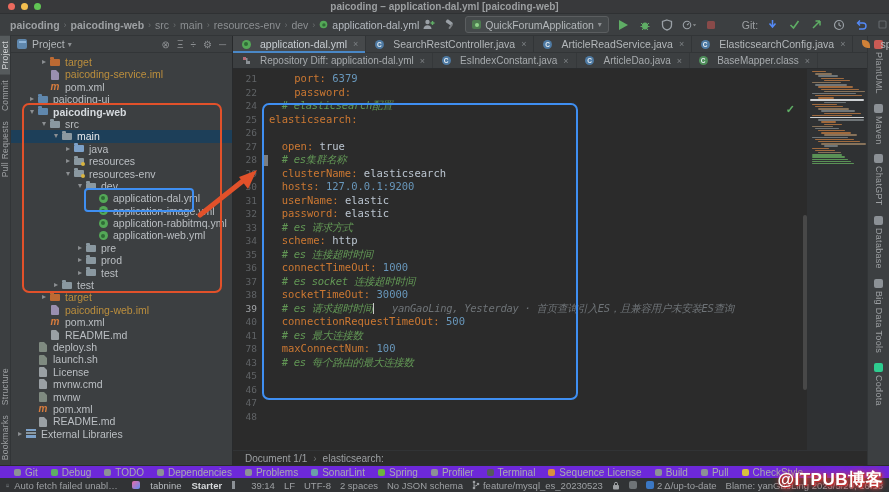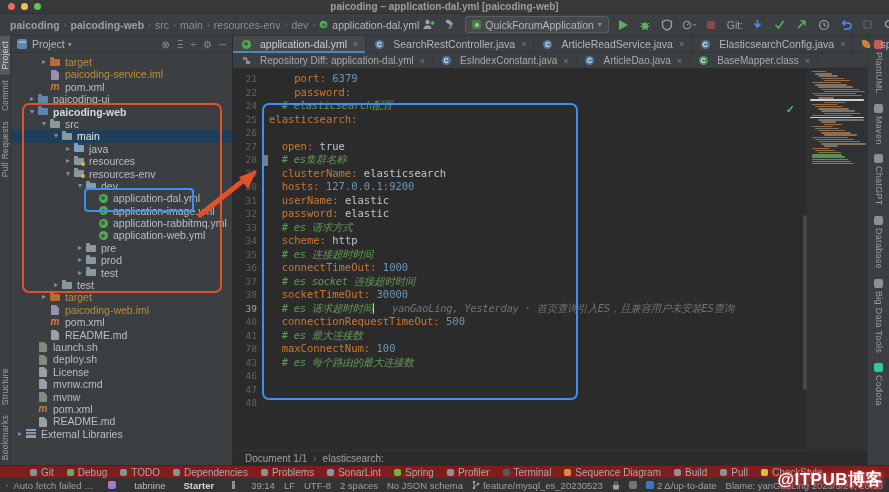--- a/index.html
+++ b/index.html
@@ -19,21 +19,21 @@
   .crumb { padding:0 2px; font-weight:bold; }
   .crumb.dim { font-weight:normal; color:#8c8f92; }
   .crumb-sep { color:#6b6e70; padding:0 2px; font-size:9px; }
   .crumb-file { color:#b5bac0; display:flex; align-items:center; font-weight:normal;}
   .tb-right { display:flex; align-items:center; gap:7px; }
   .tbi { width:15px; height:15px; display:flex; align-items:center; justify-content:center; font-size:11px; color:#9aa0a6; }
   .runchip { display:flex; align-items:center; gap:4px; background:#45494b; border:1px solid #5b5e60; border-radius:3px; height:17px; padding:0 6px; font-size:10.5px; color:#b3b7ba; }
   .runchip .boot { width:9px; height:9px; border-radius:2px; background:#4d7a50; position:relative; }
   .runchip .boot::after{content:""; position:absolute; inset:2.5px; border-radius:50%; background:#8fd18a;}
   .caret-down { font-size:8px; color:#8c8f92; }
-  .git-label { font-size:10.5px; color:#9da0a3; margin-left:1px;}
+  .git-label { font-size:10.5px; color:#9da0a3; margin-left:16px;}
 
   
   .main { display:flex; height:429px; }
   .lstripe { width:11px; background:#3c3f41; border-right:1px solid #323537; display:flex; flex-direction:column; align-items:center; font-size:8.5px; color:#9da0a3; }
   .vlabel { writing-mode:vertical-rl; transform:rotate(180deg); padding:5px 0; letter-spacing:.3px; white-space:nowrap;}
   .vlabel.active { background:#565b5d; color:#d2d5d7; }
   .lstripe .spacer { flex:1; }
   .rstripe { width:22px; background:#3c3f41; border-left:1px solid #323537; display:flex; flex-direction:column; align-items:center; font-size:9px; color:#9da0a3; padding-top:4px;}
   .rstripe .item { display:flex; flex-direction:column; align-items:center; margin-bottom:10px; }
   .rstripe .ricon { width:9px; height:9px; border-radius:2px; margin-bottom:3px; }
@@ -100,29 +100,29 @@
   .caret-bar { display:inline-block; width:1px; height:11px; background:#c8c8c8; vertical-align:-2px;}
   .gutter-mark { position:absolute; left:30px; top:86px; width:5px; height:11px; background:#8f9398; opacity:.8;}
   .inspect-ok { position:absolute; right:72px; top:34px; color:#5fad65; font-size:11px; font-weight:bold;}
   .minimap { position:absolute; right:0; top:0; width:60px; bottom:0; background:#2f3133; padding:2px 3px; }
   .mm-row { height:1.4px; margin-bottom:0.8px; border-radius:1px; }
   .scroll-thumb { position:absolute; right:60px; top:146px; width:4px; height:175px; background:rgba(255,255,255,.14); border-radius:2px;}
   .ed-breadcrumb { height:15px; background:#2b2b2b; border-top:1px solid #313335; display:flex; align-items:center; padding-left:12px; font-size:10px; color:#9da0a3; gap:6px;}
   .ed-breadcrumb .sep { color:#6b6e70; }
 
   
-  .bottombar { height:13px; background:#7f1d1d; border-top:1px solid #2a2c2e; display:flex; align-items:center; gap:13px; padding-left:30px; font-size:10px; color:#a7abae;}
+  .bottombar { height:13px; background:#6d28d9; border-top:1px solid #2a2c2e; display:flex; align-items:center; gap:13px; padding-left:14px; font-size:10px; color:#a7abae;}
   .bb-item { display:flex; align-items:center; gap:4px; white-space:nowrap;}
   .bic { width:7px; height:7px; border-radius:2px; flex:none;}
   .statusbar { height:14px; background:#313335; display:flex; align-items:center; font-size:9.5px; color:#9da0a3; padding:0 6px; gap:10px;}
   .sb-left { display:flex; align-items:center; gap:5px; min-width:0; flex:1;}
   .sb-msg { white-space:nowrap; overflow:hidden; text-overflow:ellipsis; }
   .sb-right { display:flex; align-items:center; gap:9px; white-space:nowrap;}
   .sic { width:8px; height:8px; border-radius:2px; flex:none;}
-  .tabnine { display:flex; align-items:center; gap:18px; color:#b9bdc0;}
+  .tabnine { display:flex; align-items:center; gap:10px; color:#b9bdc0;}
   .tabnine b { color:#d6d9db; }
   .hex { width:8px; height:8px; border-radius:2px; background:linear-gradient(135deg,#e96aa8,#5f8df0);}
   .grid-ic { width:10px; height:8px; background:linear-gradient(90deg,#8c9196 0 3px,#313335 3px 3.8px) ; }
   .chgchip { display:flex; align-items:center; gap:3px;}
   .chgchip .sq { width:8px; height:8px; border-radius:2px; background:#3b78c4;}
 
   
   .ann { position:absolute; pointer-events:none; }
   .orange-box { left:22px; top:103px; width:200px; height:190px; border:2.5px solid #e2512a; border-radius:7px; }
   .blue-box-tree { left:84px; top:188px; width:110px; height:24px; border:2px solid #3f8ff2; border-radius:4px; }
@@ -431,28 +431,28 @@
             <span class="tic">
               <span class="page"></span>
             </span>
             <span class="lbl ">README.md</span>
           </div>
           <div class="trow" style="padding-left: 16px;">
             <span class="arrow"></span>
             <span class="tic">
               <span class="page sh"></span>
             </span>
+            <span class="lbl ">deploy.sh</span>
+          </div>
+          <div class="trow" style="padding-left: 16px;">
+            <span class="arrow"></span>
+            <span class="tic">
+              <span class="page sh"></span>
+            </span>
             <span class="lbl ">launch.sh</span>
-          </div>
-          <div class="trow" style="padding-left: 16px;">
-            <span class="arrow"></span>
-            <span class="tic">
-              <span class="page sh"></span>
-            </span>
-            <span class="lbl ">deploy.sh</span>
           </div>
           <div class="trow" style="padding-left: 16px;">
             <span class="arrow"></span>
             <span class="tic">
               <span class="page"></span>
             </span>
             <span class="lbl ">License</span>
           </div>
           <div class="trow" style="padding-left: 16px;">
             <span class="arrow"></span>
@@ -576,20 +576,21 @@
             <div class="cl"><span class="gut">34</span><span class="txt"><span class="sg-p">  </span><span class="sg-k">scheme:</span><span class="sg-p"> </span><span class="sg-val">http</span></span></div>
             <div class="cl"><span class="gut">35</span><span class="txt"><span class="sg-p">  </span><span class="sg-c"># es 连接超时时间</span></span></div>
             <div class="cl"><span class="gut">36</span><span class="txt"><span class="sg-p">  </span><span class="sg-k">connectTimeOut:</span><span class="sg-p"> </span><span class="sg-num">1000</span></span></div>
             <div class="cl"><span class="gut">37</span><span class="txt"><span class="sg-p">  </span><span class="sg-c"># es socket 连接超时时间</span></span></div>
             <div class="cl"><span class="gut">38</span><span class="txt"><span class="sg-p">  </span><span class="sg-k">socketTimeOut:</span><span class="sg-p"> </span><span class="sg-num">30000</span></span></div>
             <div class="cl"><span class="gut cur">39</span><span class="txt"><span class="sg-p">  </span><span class="sg-c"># es 请求超时时间</span><span class="caret-bar"></span><span class="sg-blame">   yanGaoLing, Yesterday · 首页查询引入ES，且兼容用户未安装ES查询</span></span></div>
             <div class="cl"><span class="gut">40</span><span class="txt"><span class="sg-p">  </span><span class="sg-k">connectionRequestTimeOut:</span><span class="sg-p"> </span><span class="sg-num">500</span></span></div>
             <div class="cl"><span class="gut">41</span><span class="txt"><span class="sg-p">  </span><span class="sg-c"># es 最大连接数</span></span></div>
             <div class="cl"><span class="gut">78</span><span class="txt"><span class="sg-p">  </span><span class="sg-k">maxConnectNum:</span><span class="sg-p"> </span><span class="sg-num">100</span></span></div>
             <div class="cl"><span class="gut">43</span><span class="txt"><span class="sg-p">  </span><span class="sg-c"># es 每个路由的最大连接数</span></span></div>
+            <div class="cl"><span class="gut">45</span><span class="txt"></span></div>
             <div class="cl"><span class="gut">46</span><span class="txt"></span></div>
             <div class="cl"><span class="gut">47</span><span class="txt"></span></div>
             <div class="cl"><span class="gut">48</span><span class="txt"></span></div>
           </div>
         <div class="gutter-mark"></div>
         <span class="inspect-ok">✓</span>
         <div class="minimap" id="minimap">
             <div class="mm-row" style="width: 14px; margin-left: 2px; background: rgb(160, 106, 62);"></div>
             <div class="mm-row" style="width: 17px; margin-left: 5px; background: rgb(135, 114, 90);"></div>
             <div class="mm-row" style="width: 20px; margin-left: 8px; background: rgb(111, 117, 120);"></div>
@@ -704,21 +705,21 @@
       <span class="bb-item">
         <span class="bic" style="background: rgb(140, 145, 150);"></span>
         <span>Profiler</span>
       </span>
       <span class="bb-item">
         <span class="bic" style="background: rgb(85, 90, 92);"></span>
         <span>Terminal</span>
       </span>
       <span class="bb-item">
         <span class="bic" style="background: rgb(216, 144, 62);"></span>
-        <span>Sequence Diagram</span>
+        <span>Sequence License</span>
       </span>
       <span class="bb-item">
         <span class="bic" style="background: rgb(140, 145, 150);"></span>
         <span>Build</span>
       </span>
       <span class="bb-item">
         <span class="bic" style="background: rgb(140, 145, 150);"></span>
         <span>Pull</span>
       </span>
       <span class="bb-item">

